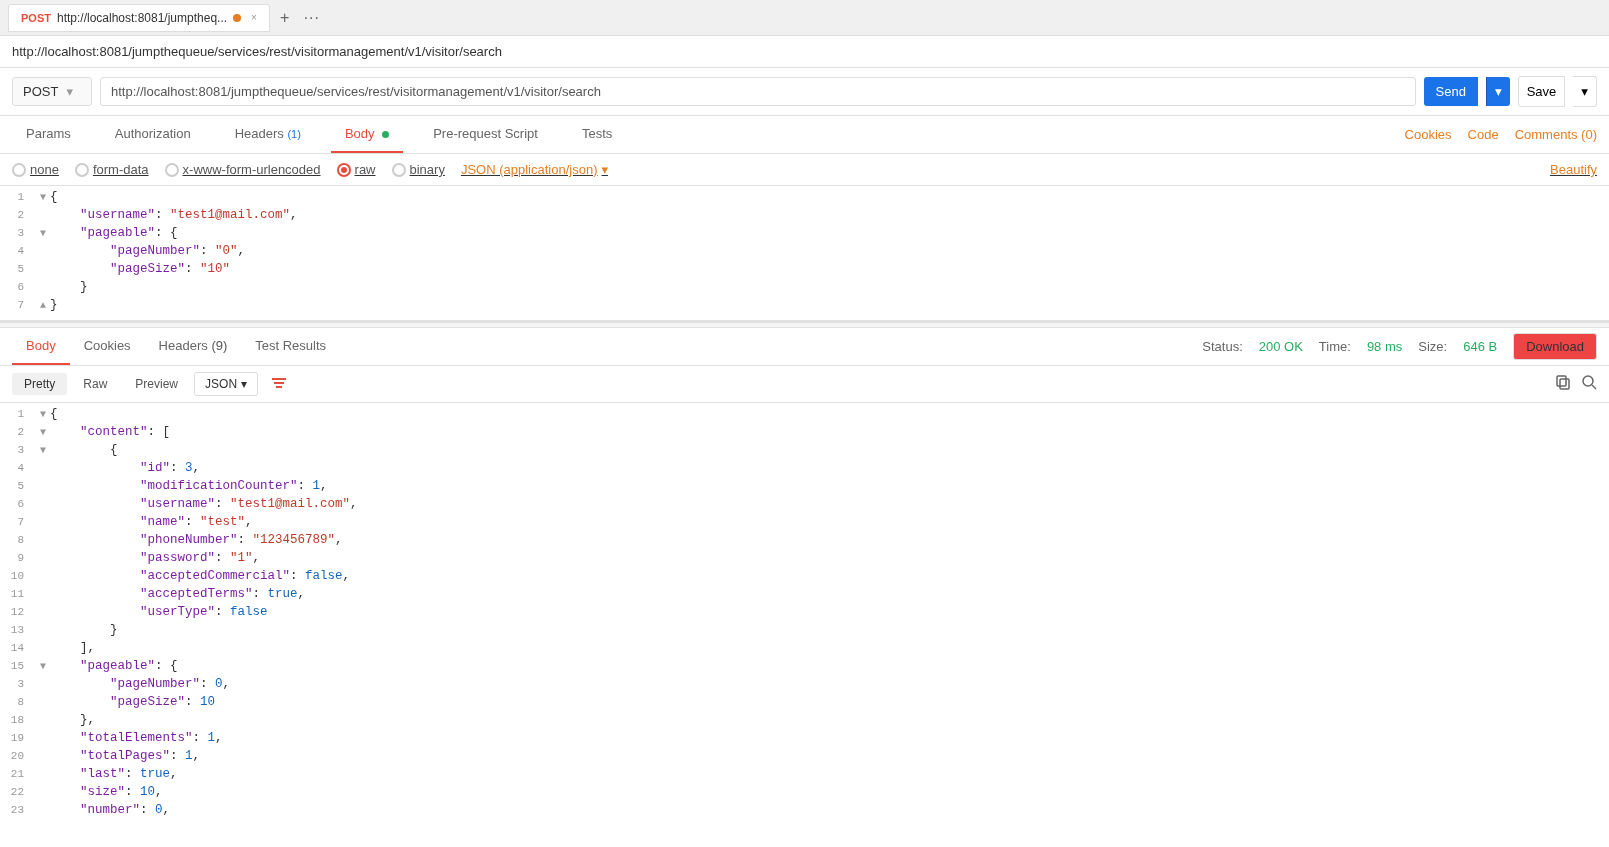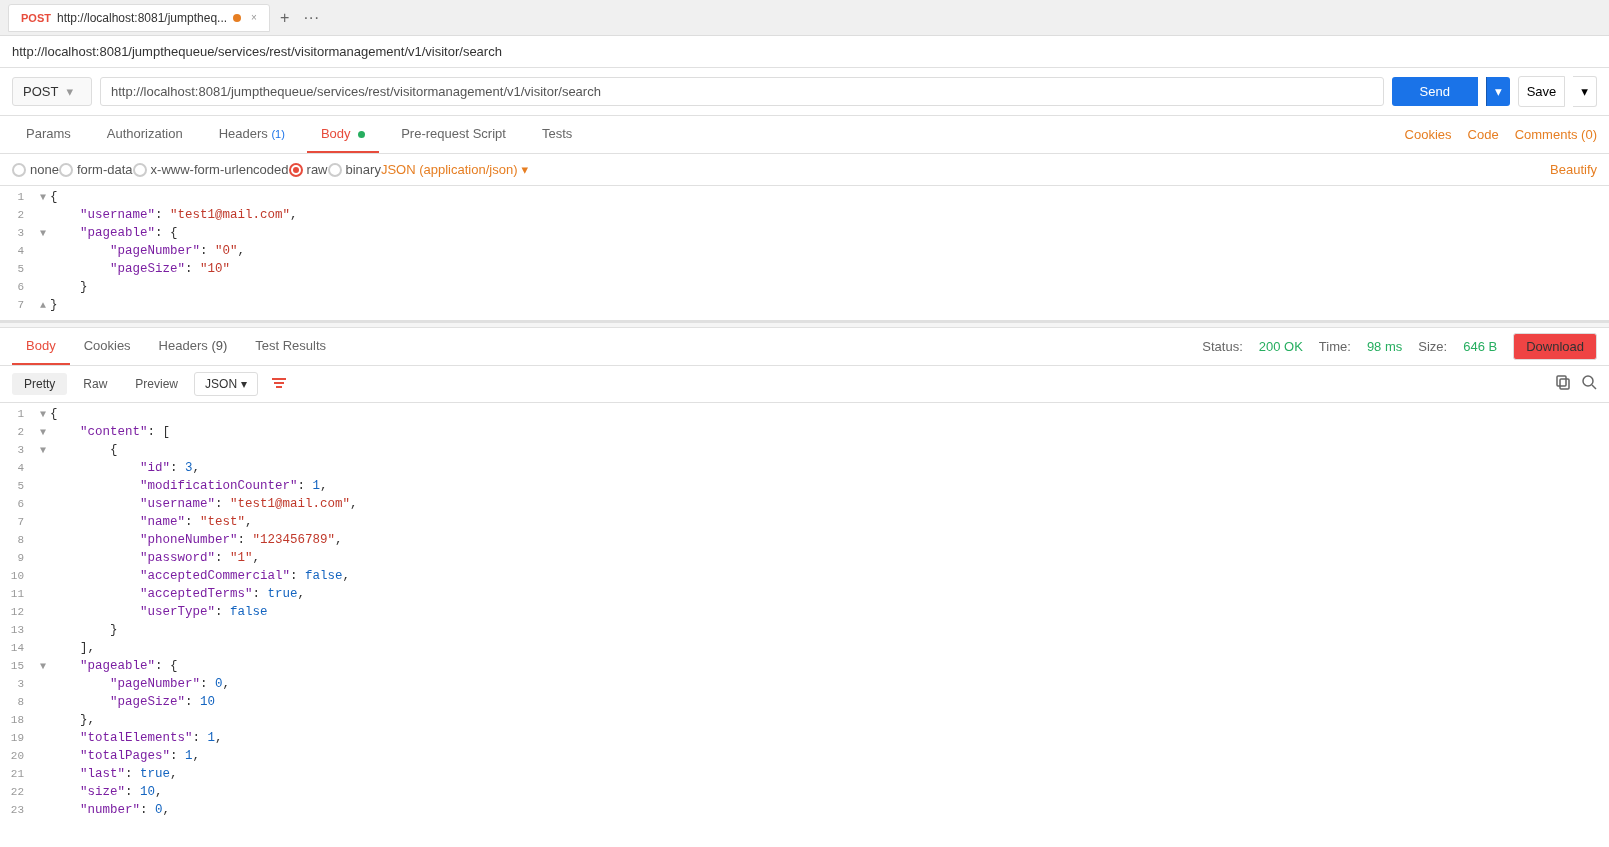--- a/index.html
+++ b/index.html
@@ -37,55 +37,55 @@
       border: 1px solid #ddd; border-radius: 3px; background: #f9f9f9;
       font-size: 13px; font-weight: 500; cursor: pointer; min-width: 80px;
     }
     .method-select .chevron { color: #999; margin-left: 4px; }
     .url-input {
       flex: 1; padding: 6px 10px; border: 1px solid #ddd; border-radius: 3px;
       font-size: 13px; color: #555; background: #fff; outline: none;
     }
     .send-btn {
       display: flex; align-items: center; background: #1a73e8; color: #fff;
-      border: none; border-radius: 3px 0 0 3px; padding: 7px 28px;
+      border: none; border-radius: 3px 0 0 3px; padding: 7px 12px;
       font-size: 13px; font-weight: 500; cursor: pointer;
     }
     .send-dropdown {
       background: #1a73e8; color: #fff; border: none; border-left: 1px solid #1557b0;
       border-radius: 0 3px 3px 0; padding: 7px 8px; cursor: pointer;
     }
     .save-btn {
       display: flex; align-items: center; gap: 4px; padding: 7px 8px;
       border: 1px solid #ddd; border-radius: 3px 0 0 3px; background: #fff;
       font-size: 13px; cursor: pointer;
     }
     .save-dropdown {
       border: 1px solid #ddd; border-left: none; border-radius: 0 3px 3px 0;
       background: #fff; padding: 7px 8px; cursor: pointer;
     }
 
     
     .req-tabs {
       display: flex; align-items: center; border-bottom: 1px solid #e0e0e0;
-      padding: 0 12px; background: #fff; gap: 8px;
+      padding: 0 12px; background: #fff; gap: 16px;
     }
     .req-tab {
       padding: 10px 14px; font-size: 13px; color: #666; cursor: pointer;
       border-bottom: 2px solid transparent; white-space: nowrap;
     }
     .req-tab.active { color: #e74c3c; border-bottom: 2px solid #e74c3c; }
     .req-tab .badge { color: #1a73e8; font-size: 11px; }
     .req-tab-right { margin-left: auto; display: flex; gap: 16px; }
     .req-tab-link { color: #e67e22; font-size: 13px; cursor: pointer; text-decoration: none; }
 
     
     .body-options {
-      display: flex; align-items: center; padding: 8px 12px; 
-      border-bottom: 1px solid #e0e0e0; background: #fff;
+      display: flex; align-items: center; padding: 8px 12px; gap: 16px;
+      border-bottom: 1px solid #e0e0e0; background: #fff; text-decoration: underline;
     }
     .radio-option { display: flex; align-items: center; gap: 4px; font-size: 13px; color: #555; cursor: pointer; }
     .radio-dot { width: 14px; height: 14px; border-radius: 50%; border: 2px solid #ccc; }
     .radio-dot.active { border-color: #e74c3c; position: relative; }
     .radio-dot.active::after { content: ''; position: absolute; top: 2px; left: 2px; width: 6px; height: 6px; border-radius: 50%; background: #e74c3c; }
     .json-selector { display: flex; align-items: center; gap: 4px; color: #e67e22; font-size: 13px; cursor: pointer; }
     .beautify-btn { margin-left: auto; color: #e67e22; font-size: 13px; cursor: pointer; }
 
     
     .code-editor {

